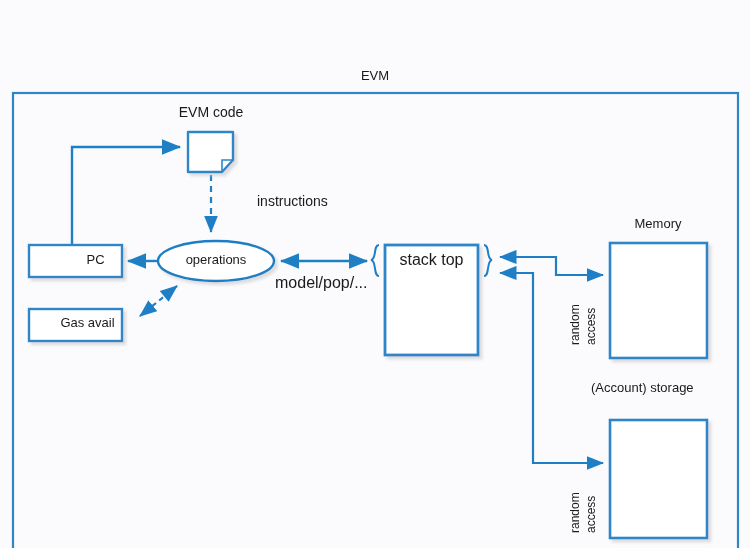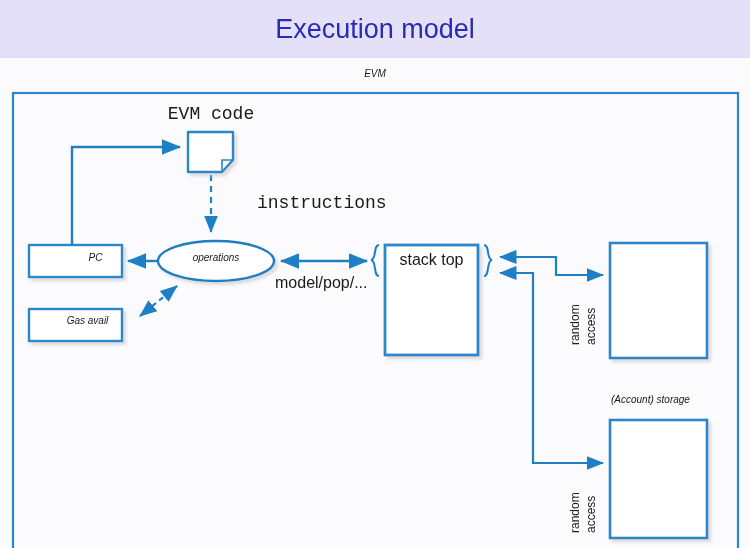--- a/index.html
+++ b/index.html
@@ -38,38 +38,35 @@
     position: absolute;
     left: 0; top: 0;
     width: 750px; height: 548px;
   }
   .lbl {
     position: absolute;
     font-family: "Liberation Sans", sans-serif;
     color: #1a1a1a;
     white-space: nowrap;
   }
-  .lbl-15 { font-size: 10px; font-style: italic; }
-  .lbl-14 { font-size: 18px; font-family: Liberation Mono, monospace; }
+  .lbl-15 { font-size: 13px; }
+  .lbl-14 { font-size: 14px; }
   .lbl-13 { font-size: 16px; }
   .vert {
     transform: rotate(-90deg);
     transform-origin: left top;
     font-size: 12px;
   }
   .center { text-align: center; }
 </style>
 </head>
 <body>
 
 <div id="slide">
 
-  <div id="title-bar">
-    <div id="title-text">Execution model</div>
-  </div>
 
   <svg id="diagram" viewBox="0 0 750 548" xmlns="http://www.w3.org/2000/svg">
     <defs>
       <marker id="arrow-blue" markerWidth="9" markerHeight="9" refX="7.5" refY="3.2" orient="auto" markerUnits="strokeWidth">
         <path d="M0,0 L8,3.2 L0,6.4 z" fill="#1f7fc4"></path>
       </marker>
       <marker id="arrow-blue-start" markerWidth="9" markerHeight="9" refX="0.5" refY="3.2" orient="auto" markerUnits="strokeWidth">
         <path d="M8,0 L0,3.2 L8,6.4 z" fill="#1f7fc4"></path>
       </marker>
       <filter id="dropshadow" x="-40%" y="-40%" width="200%" height="200%">
@@ -141,22 +138,23 @@
 
   <div class="lbl lbl-15 center" style="left:29px; top:315px; width:93px;padding-left:12px;">Gas avail</div>
 
   <div class="lbl lbl-15 center" style="left:158px; top:252px; width:116px;">operations</div>
 
   <div class="lbl lbl-13" style="left:275px; top:274px;">model/pop/...</div>
 
 
   <div class="lbl lbl-13 center" style="left:385px; top:251px; width:93px;">stack top</div>
 
+  <div class="lbl lbl-15 center" style="left:598px; top:216px; width:120px;">Memory</div>
 
-  <div class="lbl lbl-15" style="left:591px; top:394px;margin-left:20px;">(Account) storage</div>
+  <div class="lbl lbl-15" style="left:591px; top:380px;">(Account) storage</div>
 
   <div class="lbl vert" style="left:568px; top:345px;">random</div>
   <div class="lbl vert" style="left:584px; top:345px;">access</div>
 
   <div class="lbl vert" style="left:568px; top:533px;">random</div>
   <div class="lbl vert" style="left:584px; top:533px;">access</div>
 
 </div>
 
 </body></html>

